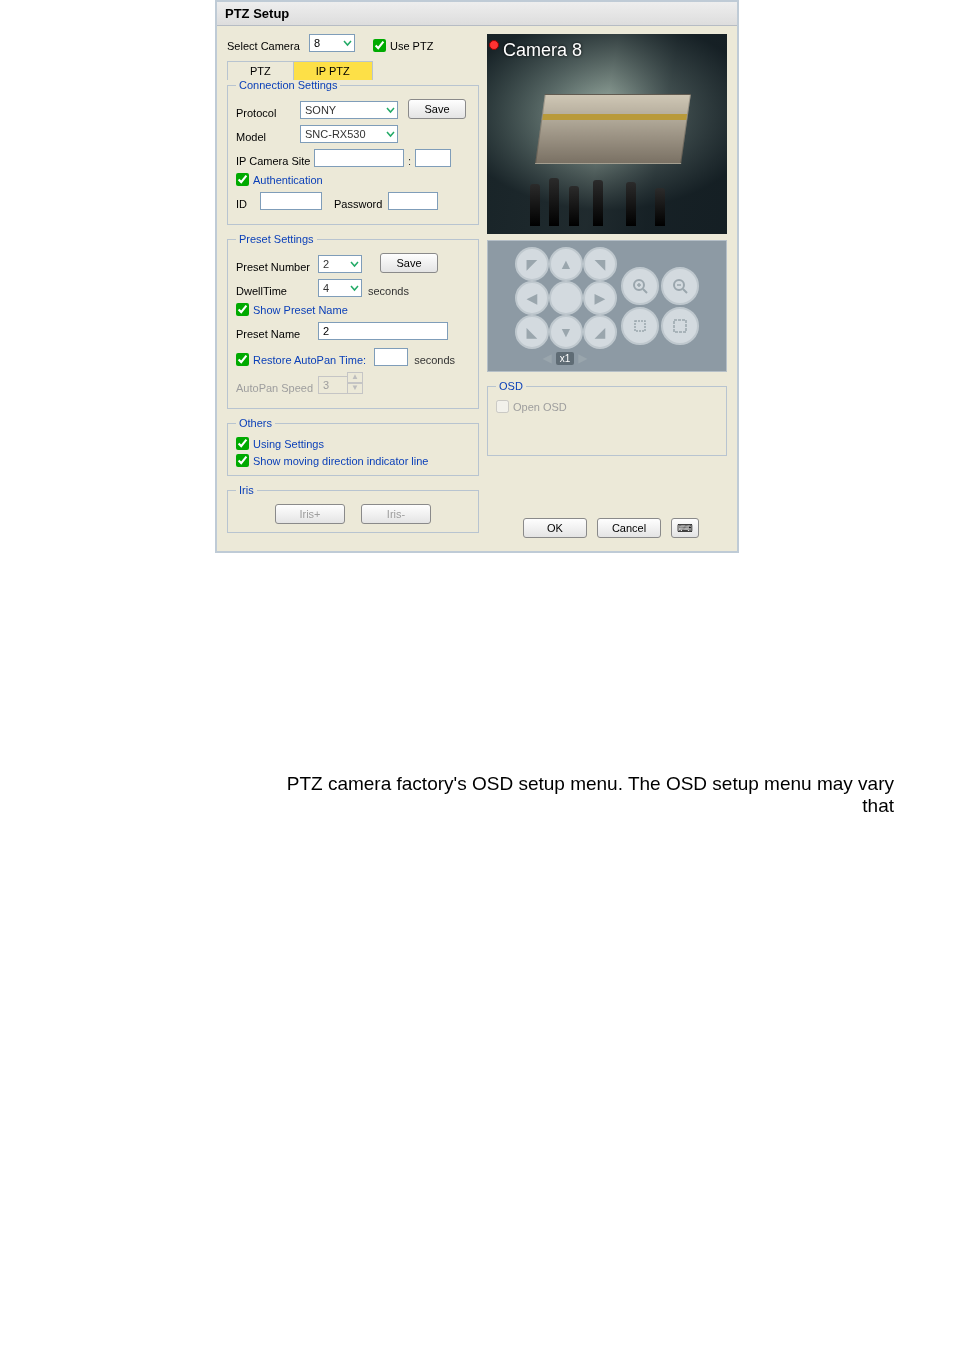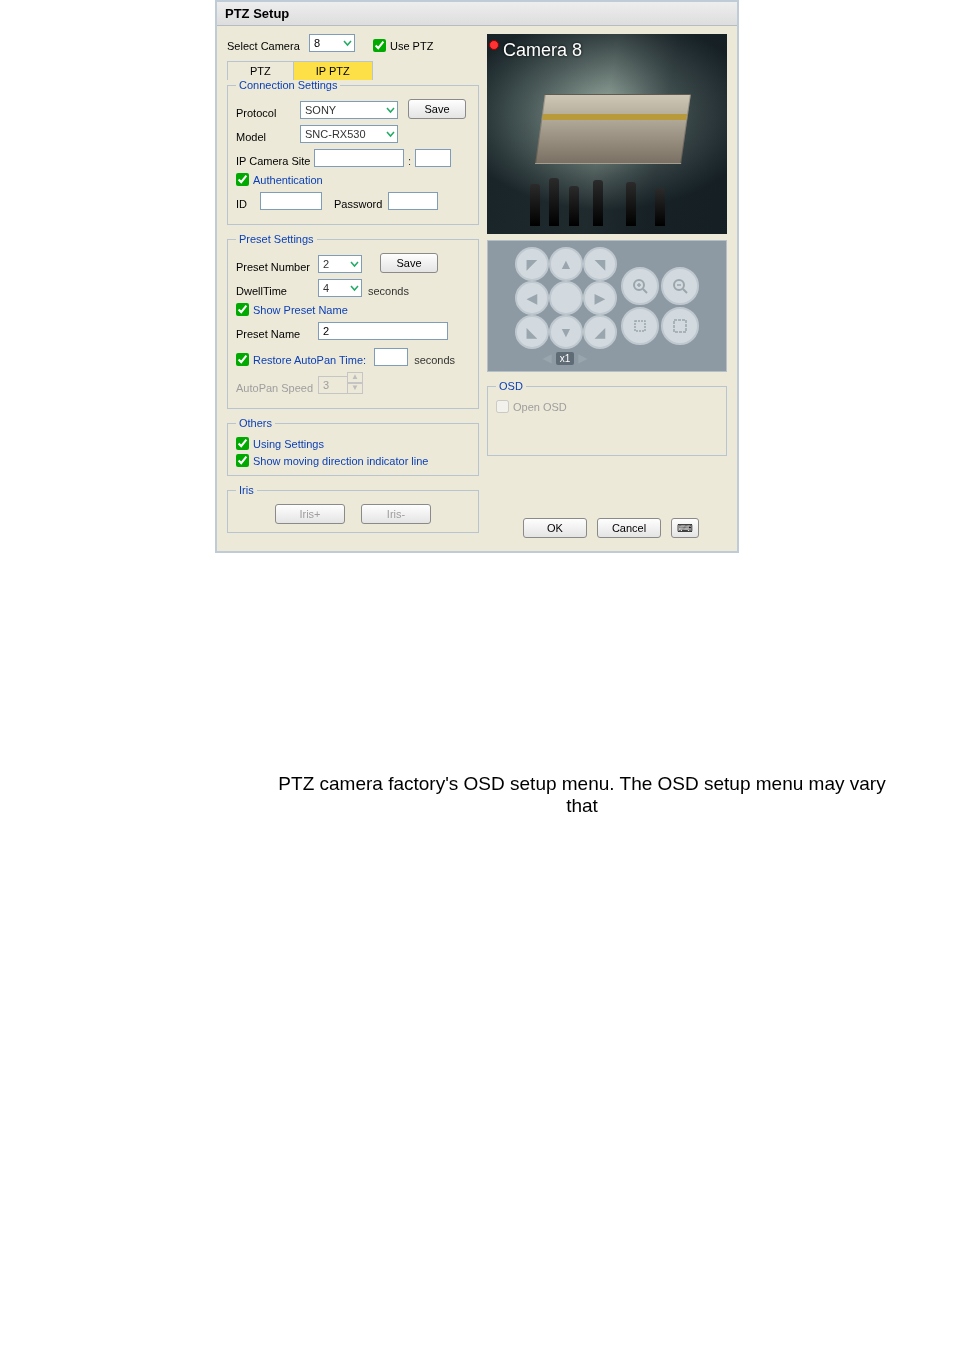--- a/index.html
+++ b/index.html
@@ -34,21 +34,21 @@
   .spd{display:flex;align-items:flex-end;gap:4px;margin-top:4px}
   .pill{background:#5f6c75;color:#fff;font-size:10px;padding:1px 4px;border-radius:2px}
   .arw{color:#9aa6ad;font-size:12px}
   .caption{position:absolute;top:6px;left:8px;color:#fff;font-size:18px;text-shadow:0 0 3px #000}
   .reddot{position:absolute;top:6px;left:2px;width:8px;height:8px;background:#f33;border-radius:50%;border:1px solid #900}
   .txt{background:#fff;border:1px solid #7f9db9;height:18px;padding:0 4px;font-size:11px;box-sizing:border-box}
   .gray{color:#9e9e9e}
   .dis{background:#ece9d8;border:1px solid #c5c5c5}
   .spin{display:flex;flex-direction:column}
   .sp{width:14px;height:9px;border:1px solid #c5c5c5;background:#ece9d8;font-size:8px;line-height:7px;text-align:center;color:#bdbdbd}
-  .doctext{margin:220px 60px 0 60px;font-family:Arial,sans-serif;font-size:19px;color:#000;text-align:center;padding-left:210px}
+  .doctext{margin:220px 60px 0 60px;font-family:Arial,sans-serif;font-size:19px;color:#000;text-align:right;padding-left:210px}
   .prev-bg{position:absolute;inset:0;background:
     radial-gradient(80% 60% at 50% 40%,rgba(180,200,190,.4),rgba(20,30,35,.9) 80%),
     linear-gradient(100deg,#3c5350 0%,#6a7e78 30%,#8ea095 48%,#2d3b3d 70%,#1b272c 100%)}
   .train{position:absolute;border:1px solid rgba(0,0,0,.2);background:linear-gradient(#cfc7b5,#7a7164)}
   .person{position:absolute;bottom:8px;width:10px;background:linear-gradient(#2b2b2b,#000);border-radius:3px 3px 0 0}
   .stripe{position:absolute;height:6px;background:#b99a3a}
 </style>
 </head>
 <body>
 

